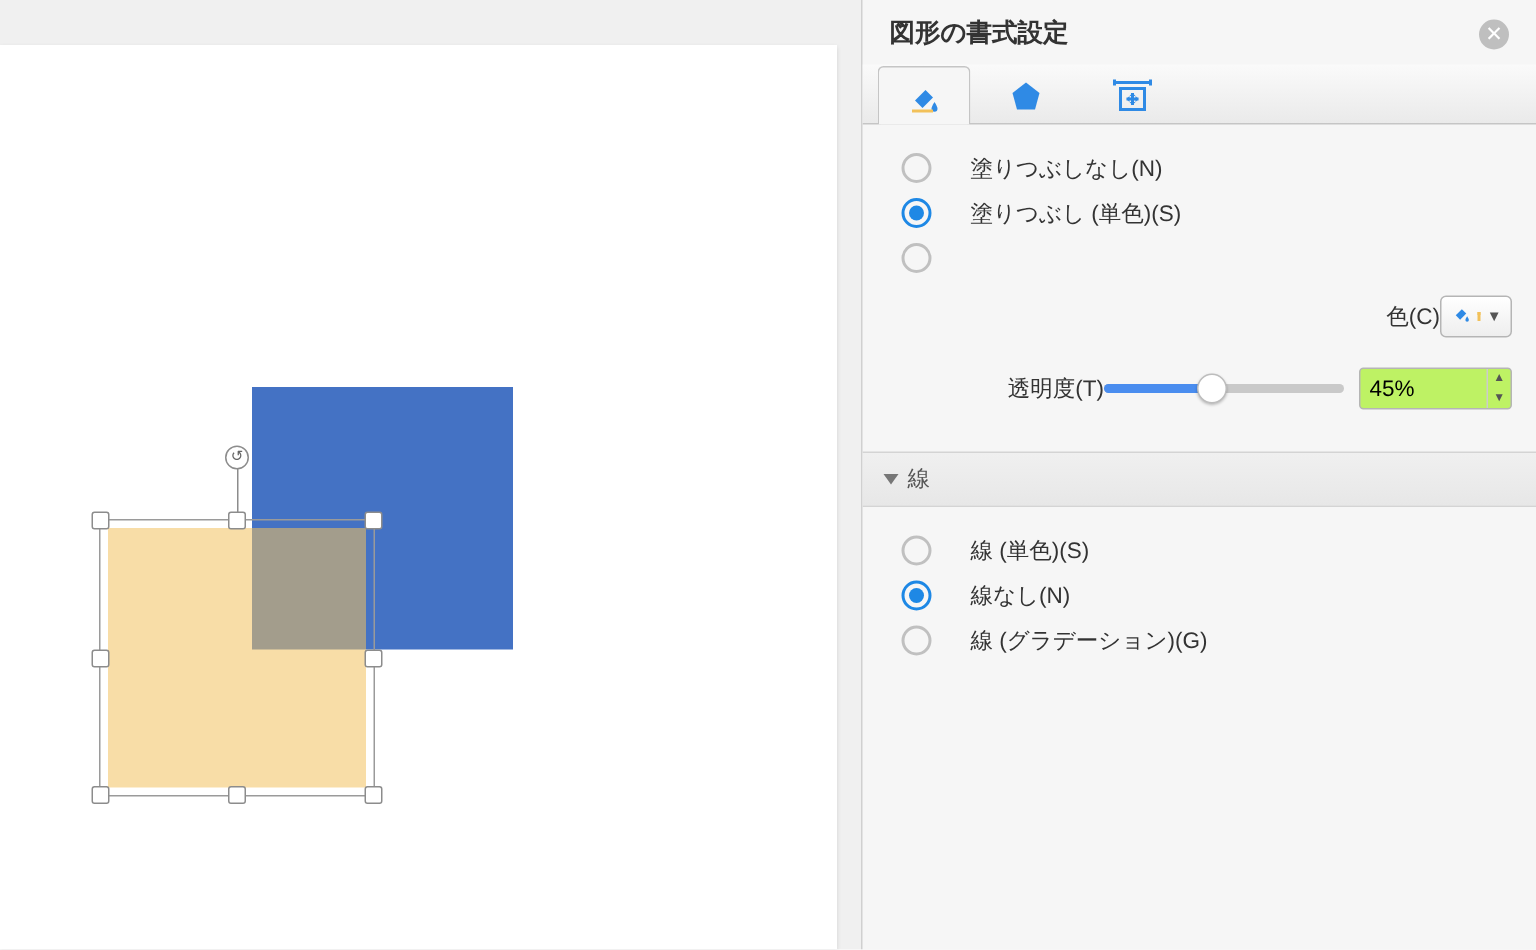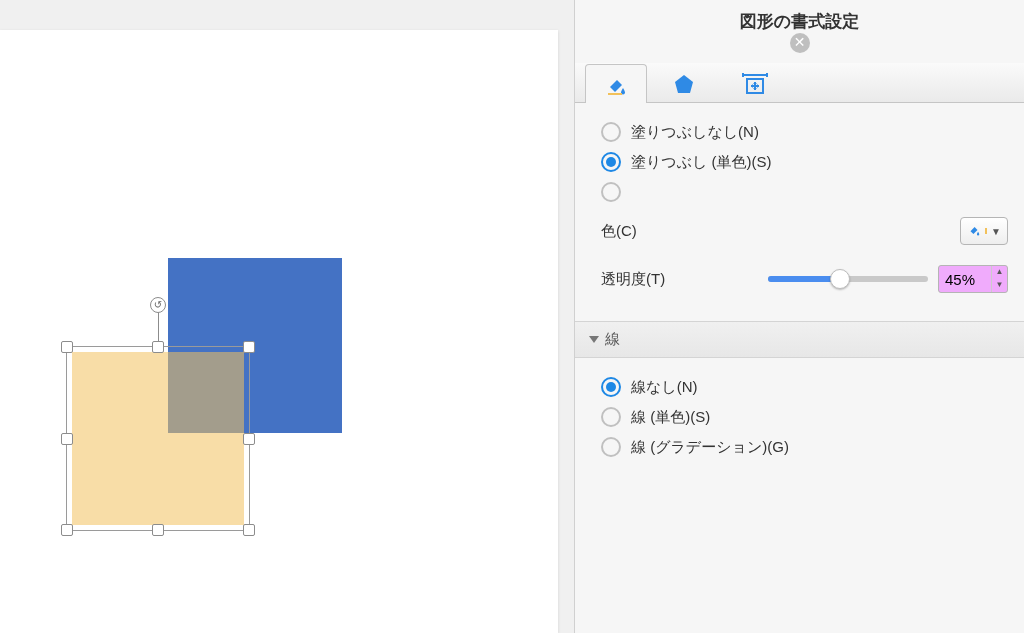--- a/index.html
+++ b/index.html
@@ -82,22 +82,21 @@
     left: 574px; top: 0;
     width: 450px; height: 633px;
     background: #f6f6f6;
     border-left: 1px solid #d0d0d0;
     overflow: hidden;
   }
   .panel-header {
     padding: 10px 18px;
     display: flex;
     justify-content: space-between;
-    align-items: center;
-    flex-direction: column;
+    align-items: flex-end;
   }
   .panel-title { font-weight: 600; font-size: 17px; }
   .close-btn {
     width: 20px; height: 20px;
     border-radius: 50%;
     background: #bfbfbf;
     color: #fff;
     font-size: 14px;
     line-height: 18px;
     text-align: center;
@@ -148,21 +147,21 @@
     border-left: 5px solid transparent;
     border-right: 5px solid transparent;
     border-top: 7px solid #777;
   }
 
   .section-body { padding: 14px 10px 18px 26px; }
 
   
   .radio-row {
     display: flex; align-items: flex-end;
-    gap: 10px;
+    gap: 26px;
     padding: 5px 0;
     cursor: pointer;
   }
   .radio {
     width: 20px; height: 20px;
     border: 2px solid #c0c0c0;
     border-radius: 50%;
     position: relative;
     flex-shrink: 0;
   }
@@ -175,21 +174,21 @@
     left: 3px; top: 3px;
     width: 10px; height: 10px;
     background: #1e88e5;
     border-radius: 50%;
   }
 
   
   .prop-row {
     display: flex;
     align-items: center;
-    justify-content: space-between;
+    justify-content: flex-end;
     padding: 10px 6px 10px 0;
   }
   .prop-label { color: #333; }
   .color-btn {
     width: 48px; height: 28px;
     border: 1px solid #b5b5b5;
     border-radius: 4px;
     background: linear-gradient(#fff,#eee);
     display: inline-flex;
     align-items: center;
@@ -225,22 +224,23 @@
     border-radius: 50%;
     background: #fff;
     border: 1px solid #bdbdbd;
     box-shadow: 0 1px 2px rgba(0,0,0,0.25);
     transform: translateX(-50%);
   }
   .spinbox {
     display: flex;
     border: 1px solid #b5b5b5;
     border-radius: 3px;
-    background: #f0abfc;
+    background: #bef264;
     height: 28px;
+    gap: 32px;
   }
   .spinbox input {
     width: 52px;
     border: none;
     padding: 0 6px;
     font-size: 15px;
     outline: none;
     background: transparent;
   }
   .spinbox .steppers {
@@ -364,26 +364,26 @@
       </div>
     </div>
   </div>
 
   <div class="section-head">
     <div class="tri"></div>
     <span>線</span>
   </div>
   <div class="section-body">
     <div class="radio-row">
+      <span class="radio"></span>
+      <span>線 (単色)(S)</span>
+    </div>
+    <div class="radio-row">
       <span class="radio checked"></span>
       <span>線なし(N)</span>
     </div>
     <div class="radio-row">
       <span class="radio"></span>
-      <span>線 (単色)(S)</span>
-    </div>
-    <div class="radio-row">
-      <span class="radio"></span>
       <span>線 (グラデーション)(G)</span>
     </div>
   </div>
 
 </div>
 
 </body></html>

